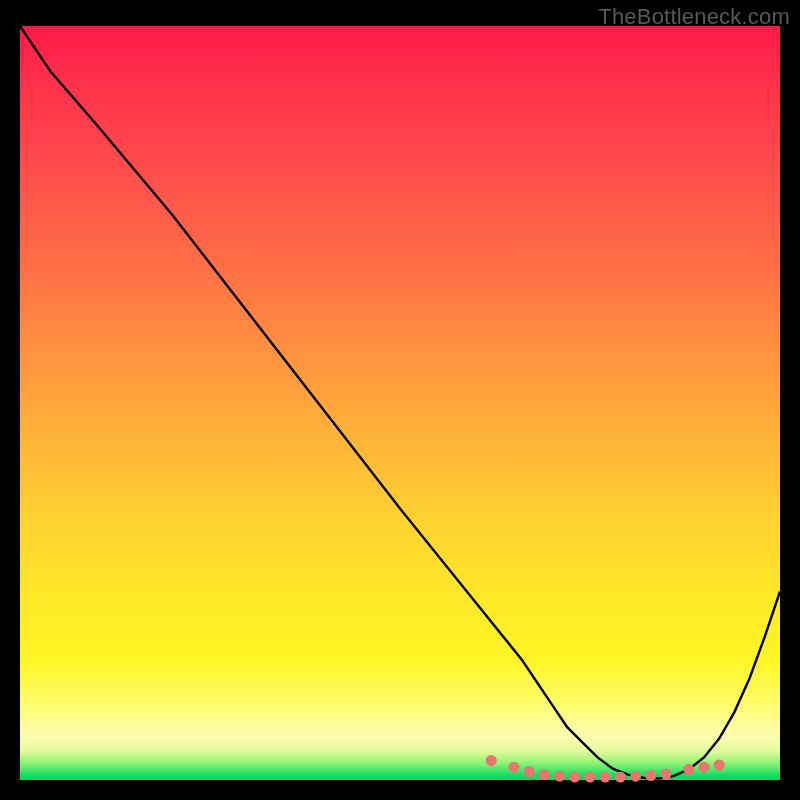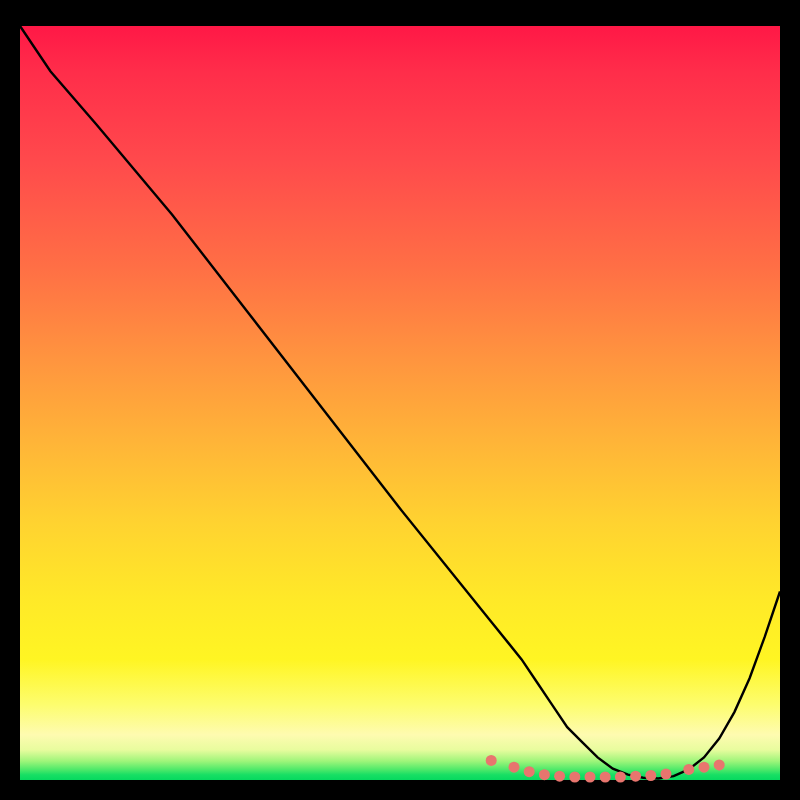--- a/index.html
+++ b/index.html
@@ -69,20 +69,21 @@
     width: 760px;
     height: 754px;
     overflow: visible;
   }
 </style>
 </head>
 <body>
 
 <div class="frame">
 
+  <div class="watermark">TheBottleneck.com</div>
 
   <div class="plot-outer">
     <div class="plot-inner"></div>
 
     <svg class="curve" viewBox="0 0 760 754" preserveAspectRatio="none">
       <path id="curve-path" fill="none" stroke-width="2.4" stroke="#000000" d="M0.0 0.0 L30.4 45.2 L76.0 98.0 L152.0 188.5 L228.0 286.5 L304.0 384.5 L380.0 482.6 L440.8 558.0 L471.2 595.7 L501.6 633.4 L516.8 656.0 L532.0 678.6 L547.2 701.2 L562.4 716.3 L577.6 731.4 L592.8 742.7 L608.0 748.7 L623.2 751.7 L638.4 752.5 L653.6 750.2 L668.8 743.4 L684.0 731.4 L699.2 712.5 L714.4 686.1 L729.6 652.2 L744.8 610.7 L760.0 565.5"></path>
       <g id="dots-group">
           <circle cx="471.2" cy="734.4" r="5.5" fill="#e8756e"></circle>
           <circle cx="494.0" cy="741.2" r="5.5" fill="#e8756e"></circle>
           <circle cx="509.2" cy="745.7" r="5.5" fill="#e8756e"></circle>

